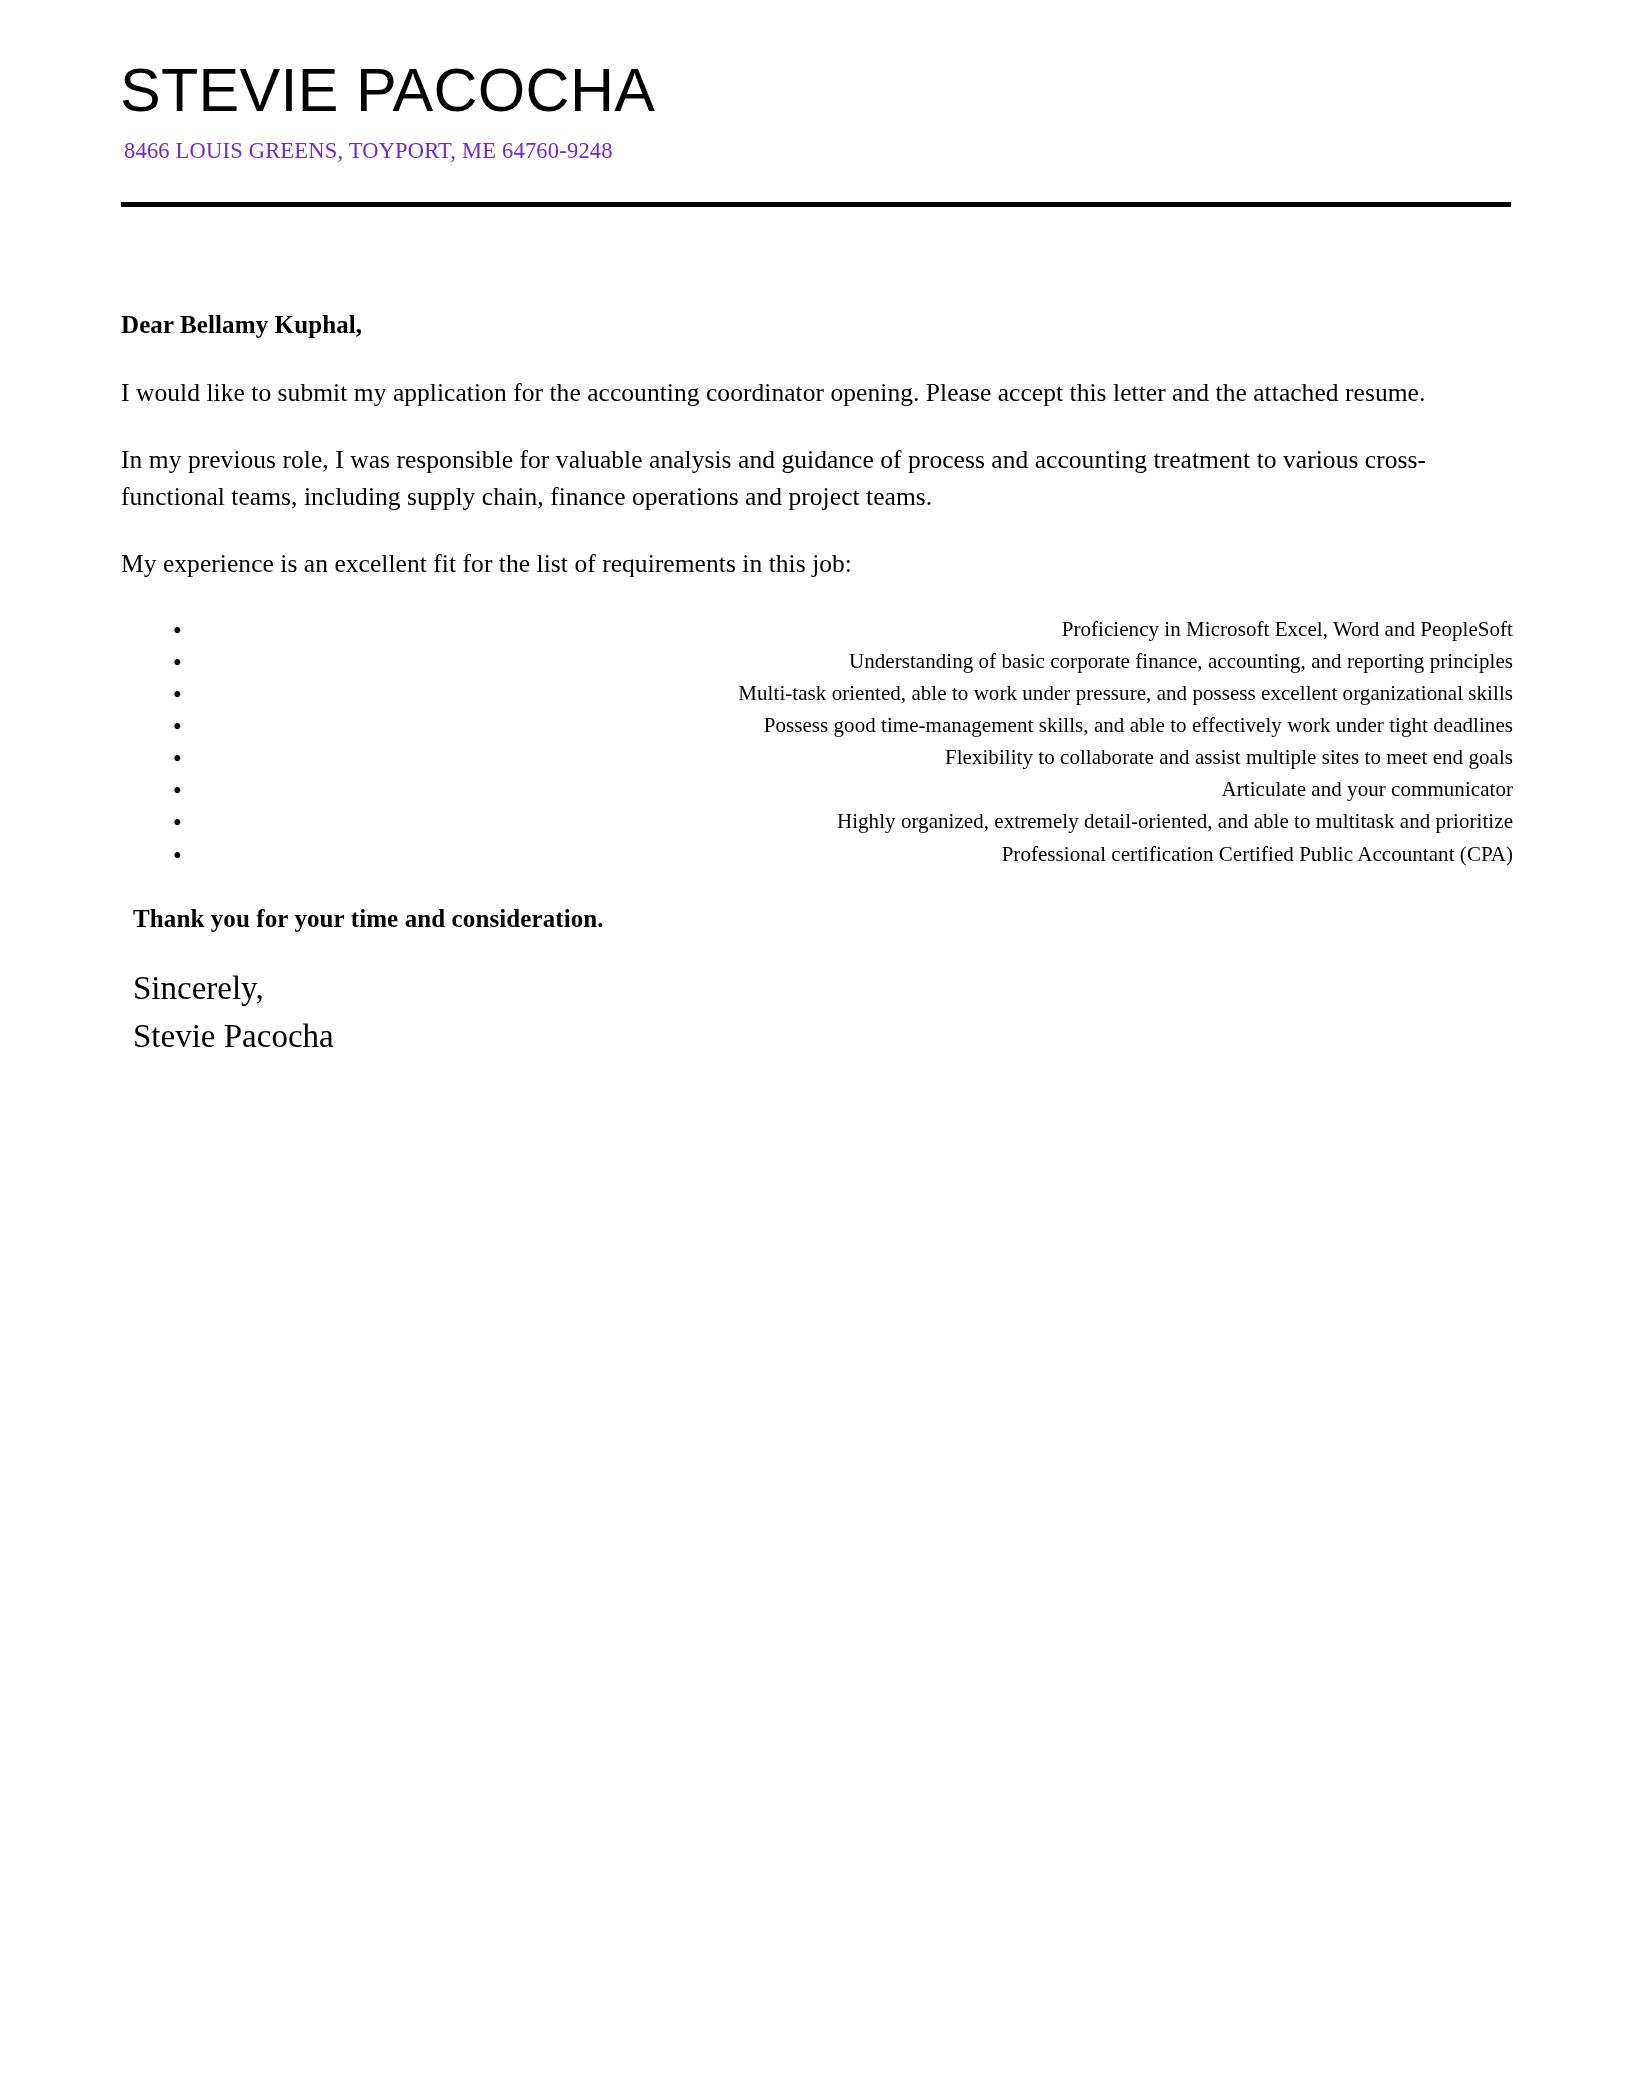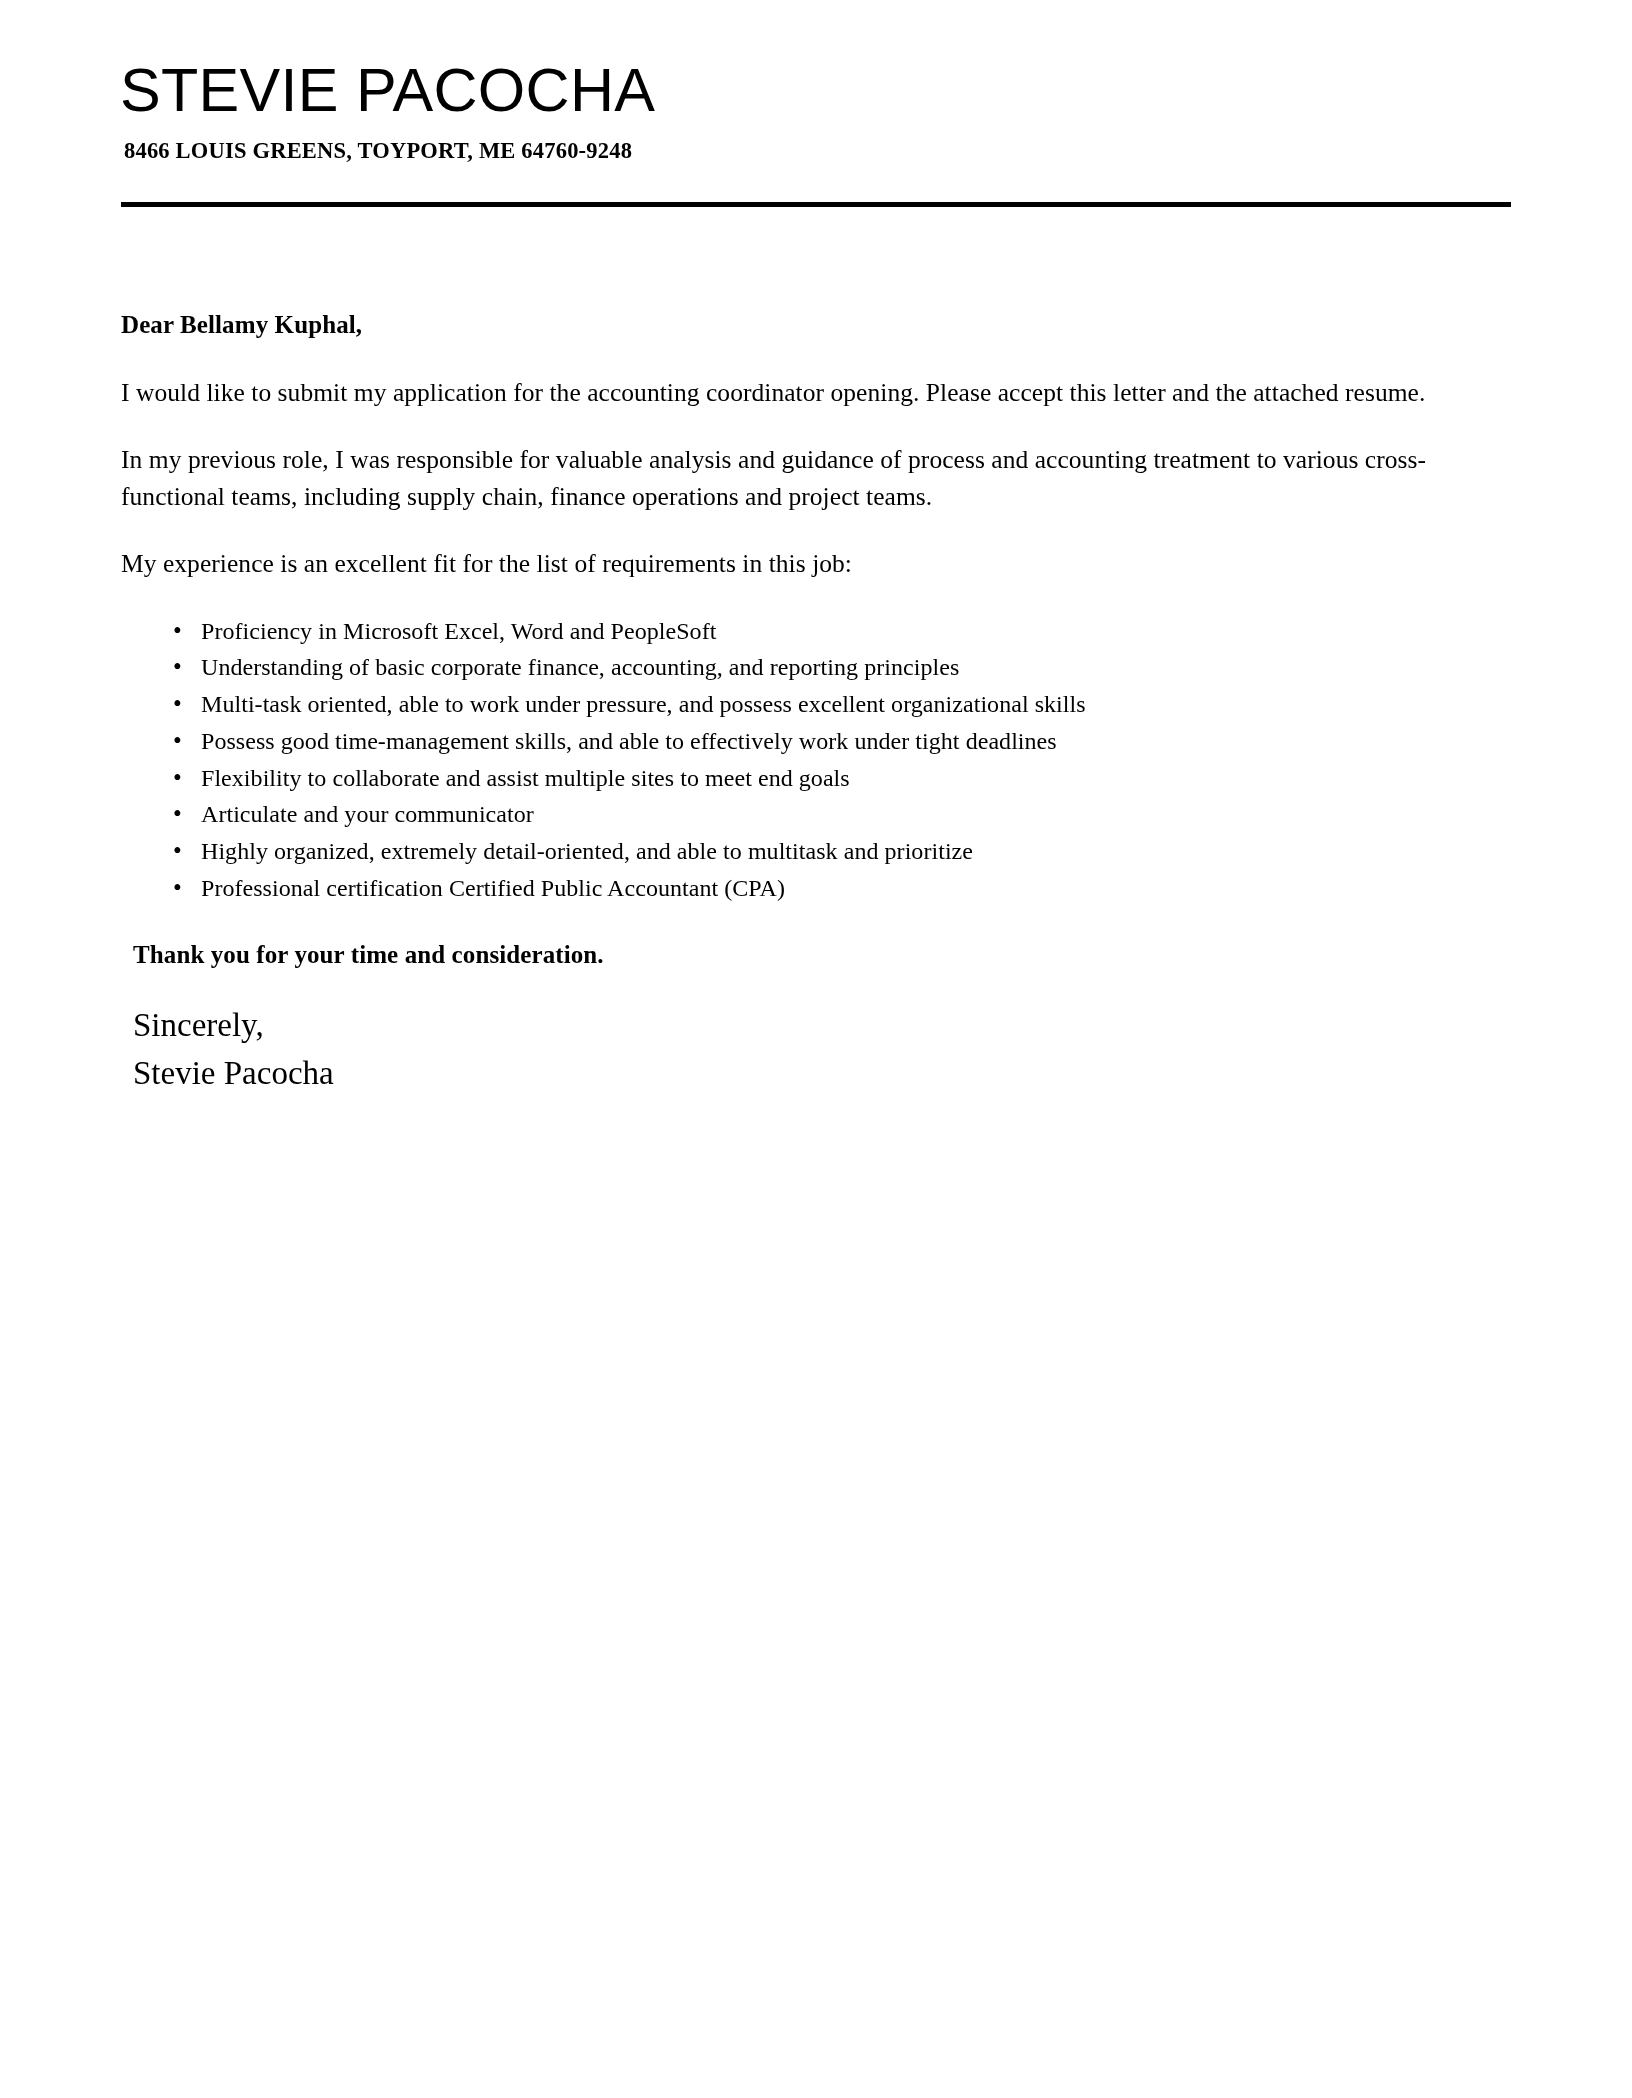--- a/index.html
+++ b/index.html
@@ -41,23 +41,23 @@
     line-height: 1.08;
     letter-spacing: 0.3px;
     color: #000000;
     margin: 0;
     white-space: nowrap;
   }
 
   .address {
     font-family: "Liberation Serif", "DejaVu Serif", serif;
     font-size: 22.5px;
-    font-weight: 700;
+    font-weight: 400;
     letter-spacing: 0.2px;
-    color: #000000;
+    color: #6d28d9;
     margin: 14px 0 0 4px;
     white-space: nowrap;
   }
 
   .divider {
     position: absolute;
     left: 121px;
     top: 202px;
     width: 1390px;
     height: 5px;
@@ -89,26 +89,27 @@
     max-width: 1345px;
   }
 
   ul.requirements {
     margin: 6px 0 30px 0;
     padding: 0 0 0 52px;
     list-style: none;
   }
 
   ul.requirements li {
-    font-size: 24px;
+    font-size: 21px;
     line-height: 1.53;
     margin: 0;
     padding: 0 0 0 28px;
     position: relative;
     letter-spacing: 0.05px;
+    text-align: right;
   }
 
   ul.requirements li::before {
     content: "\2022";
     position: absolute;
     left: 0;
     top: -1px;
     font-size: 25px;
     line-height: 1.53;
   }

